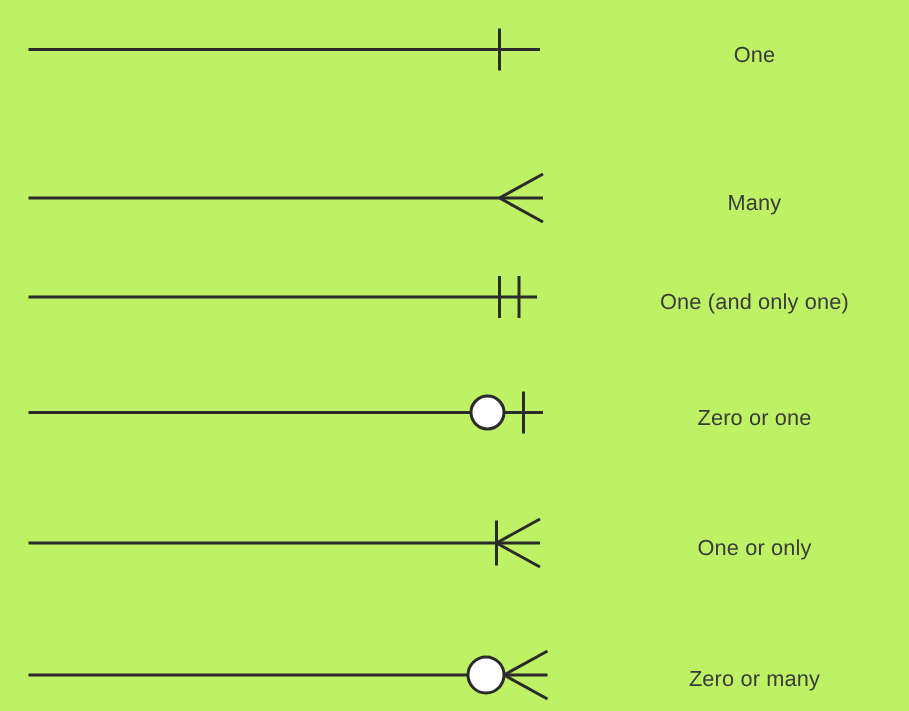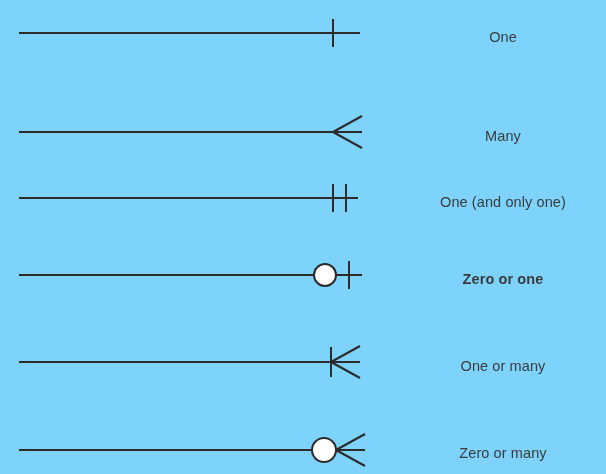--- a/index.html
+++ b/index.html
@@ -9,21 +9,21 @@
     background: #ffffff;
   }
   body {
     font-family: "Liberation Sans", sans-serif;
     color: #3b3b3b;
   }
   #diagram-root {
     position: relative;
     width: 606px;
     height: 474px;
-    background: #7dd3fc;
+    background: #bef264;
     overflow: hidden;
   }
   .legend-row {
     position: absolute;
     left: 0;
     width: 606px;
     height: 76px;
   }
   .symbol-cell {
     position: absolute;
@@ -82,21 +82,21 @@
     <div class="symbol-cell">
       <svg width="400" height="76" viewBox="0 0 400 76" xmlns="http://www.w3.org/2000/svg">
         <line x1="19" y1="33" x2="358" y2="33" stroke="#2b2b2b" stroke-width="2"></line>
         <line x1="333" y1="19" x2="333" y2="47" stroke="#2b2b2b" stroke-width="2"></line>
         <line x1="346" y1="19" x2="346" y2="47" stroke="#2b2b2b" stroke-width="2"></line>
       </svg>
     </div>
     <div class="label-cell">One (and only one)</div>
   </div>
 
-  <div class="legend-row" style="top:242px;font-weight:bold;">
+  <div class="legend-row" style="top:242px;">
     <div class="symbol-cell">
       <svg width="400" height="76" viewBox="0 0 400 76" xmlns="http://www.w3.org/2000/svg">
         <line x1="19" y1="33" x2="314" y2="33" stroke="#2b2b2b" stroke-width="2"></line>
         <circle cx="325" cy="33" r="11" fill="#ffffff" stroke="#2b2b2b" stroke-width="2"></circle>
         <line x1="336" y1="33" x2="362" y2="33" stroke="#2b2b2b" stroke-width="2"></line>
         <line x1="349" y1="19" x2="349" y2="47" stroke="#2b2b2b" stroke-width="2"></line>
       </svg>
     </div>
     <div class="label-cell">Zero or one</div>
   </div>
@@ -104,21 +104,21 @@
   <div class="legend-row" style="top:329px;">
     <div class="symbol-cell">
       <svg width="400" height="76" viewBox="0 0 400 76" xmlns="http://www.w3.org/2000/svg">
         <line x1="19" y1="33" x2="331" y2="33" stroke="#2b2b2b" stroke-width="2"></line>
         <line x1="331" y1="18" x2="331" y2="48" stroke="#2b2b2b" stroke-width="2"></line>
         <line x1="331" y1="33" x2="360" y2="33" stroke="#2b2b2b" stroke-width="2"></line>
         <line x1="331" y1="33" x2="360" y2="17" stroke="#2b2b2b" stroke-width="2"></line>
         <line x1="331" y1="33" x2="360" y2="49" stroke="#2b2b2b" stroke-width="2"></line>
       </svg>
     </div>
-    <div class="label-cell">One or many</div>
+    <div class="label-cell">One or only</div>
   </div>
 
   <div class="legend-row" style="top:416px;">
     <div class="symbol-cell">
       <svg width="400" height="76" viewBox="0 0 400 76" xmlns="http://www.w3.org/2000/svg">
         <line x1="19" y1="34" x2="312" y2="34" stroke="#2b2b2b" stroke-width="2"></line>
         <circle cx="324" cy="34" r="12" fill="#ffffff" stroke="#2b2b2b" stroke-width="2"></circle>
         <line x1="336" y1="34" x2="365" y2="34" stroke="#2b2b2b" stroke-width="2"></line>
         <line x1="336" y1="34" x2="365" y2="18" stroke="#2b2b2b" stroke-width="2"></line>
         <line x1="336" y1="34" x2="365" y2="50" stroke="#2b2b2b" stroke-width="2"></line>

